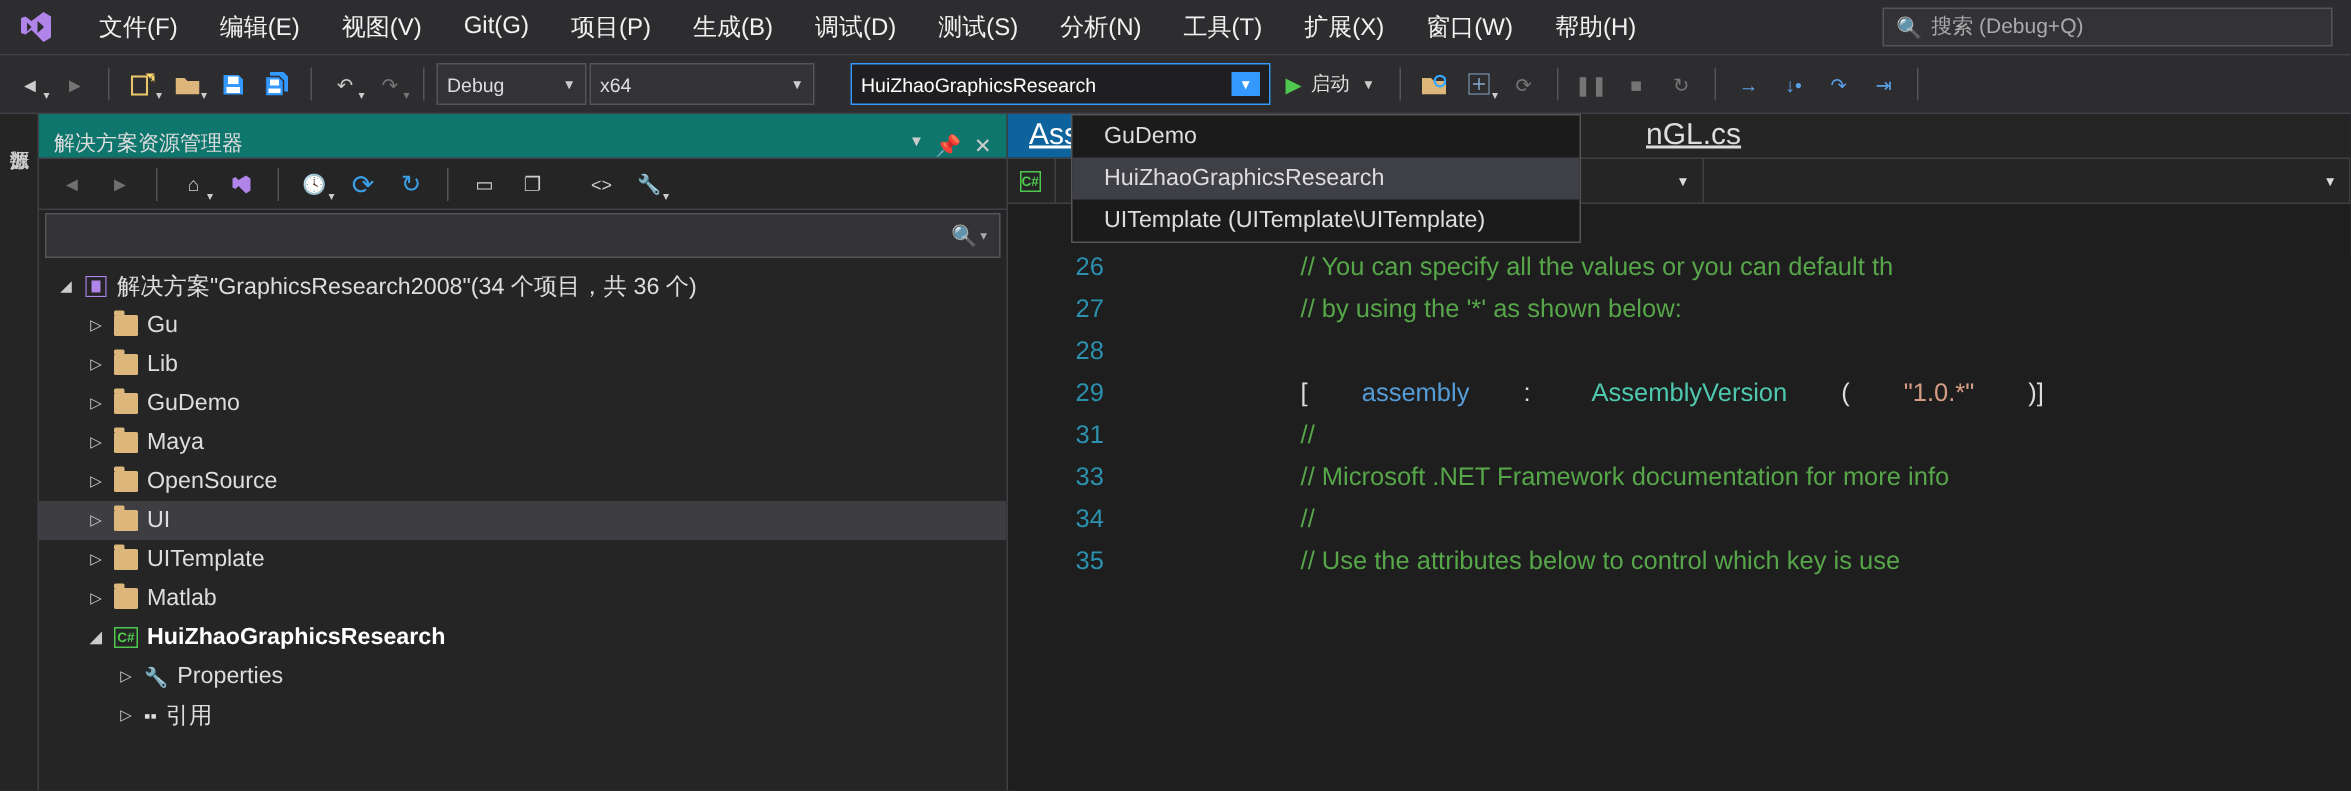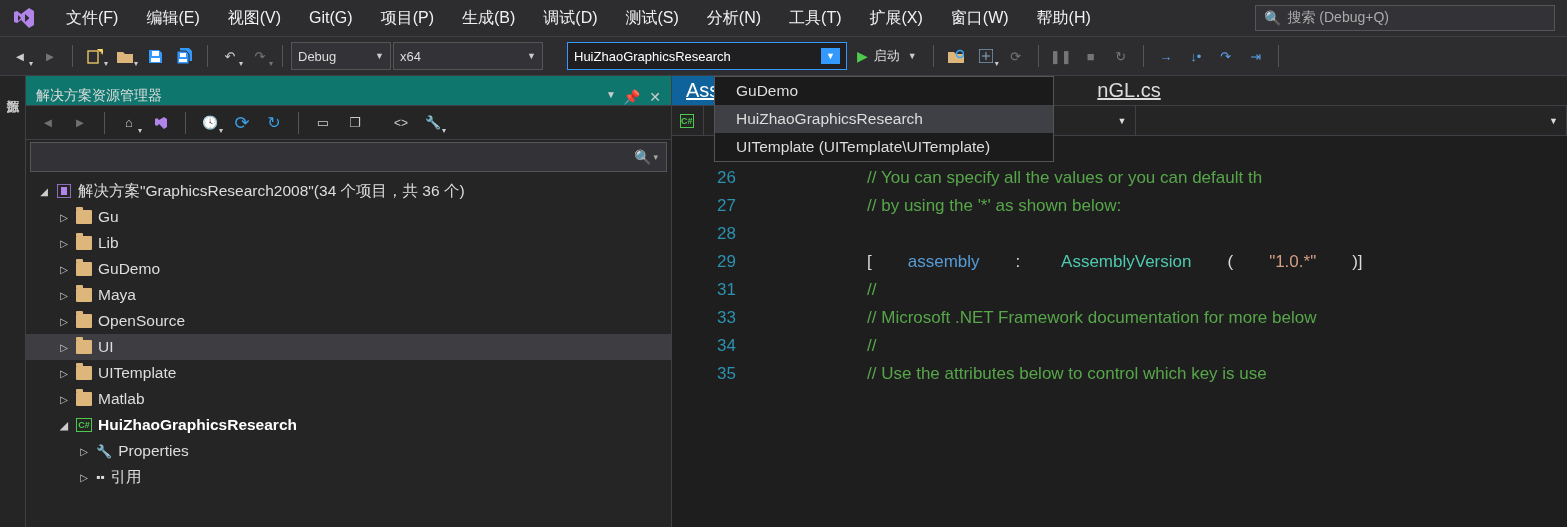--- a/index.html
+++ b/index.html
@@ -324,18 +324,18 @@
       </div>
     </div>
 
     <div class="code" id="code">
         <div class="code-row"><span class="ln">25</span><span>       </span><span class="c-comment">//</span></div>
         <div class="code-row"><span class="ln">26</span><span>       </span><span class="c-comment">// You can specify all the values or you can default th</span></div>
         <div class="code-row"><span class="ln">27</span><span>       </span><span class="c-comment">// by using the '*' as shown below:</span></div>
         <div class="code-row"><span class="ln">28</span><span>       </span></div>
         <div class="code-row"><span class="ln">29</span><span>       </span><span class="c-plain">[</span><span class="c-kw">assembly</span><span class="c-plain">: </span><span class="c-type">AssemblyVersion</span><span class="c-plain">(</span><span class="c-str">"1.0.*"</span><span class="c-plain">)]</span></div>
         <div class="code-row"><span class="ln">31</span><span>       </span><span class="c-comment">//</span></div>
-        <div class="code-row"><span class="ln">33</span><span>       </span><span class="c-comment">// Microsoft .NET Framework documentation for more below</span></div>
+        <div class="code-row"><span class="ln">33</span><span>       </span><span class="c-comment">// Microsoft .NET Framework documentation for more info</span></div>
         <div class="code-row"><span class="ln">34</span><span>       </span><span class="c-comment">//</span></div>
         <div class="code-row"><span class="ln">35</span><span>       </span><span class="c-comment">// Use the attributes below to control which key is use</span></div>
       </div>
   </div>
 </div>
 
 </body></html>

